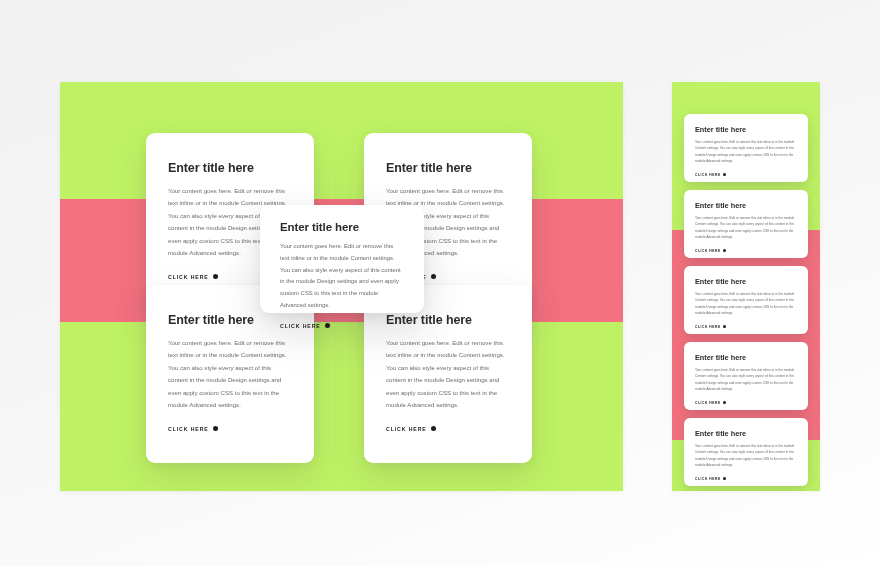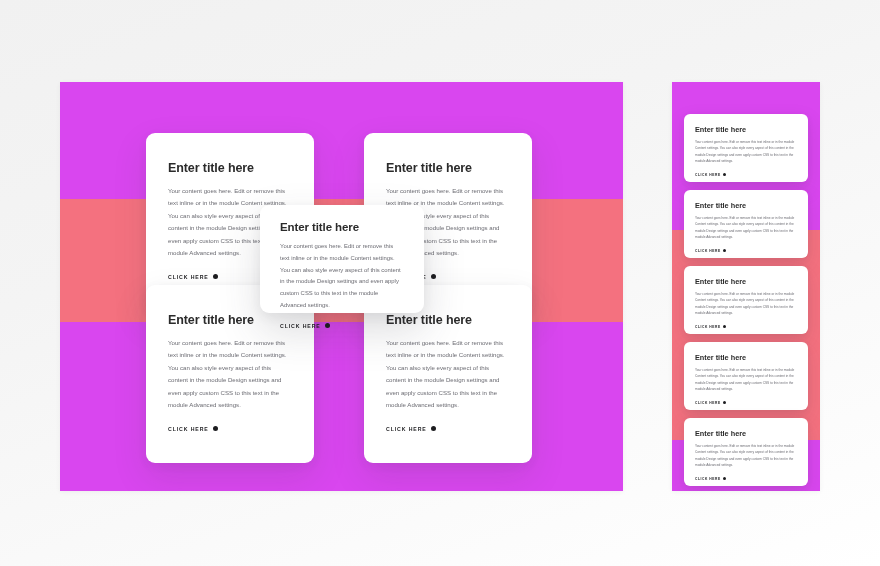--- a/index.html
+++ b/index.html
@@ -11,21 +11,21 @@
   }
 
   body {
     background:linear-gradient(160deg,#f1f1f1 0%,#f4f4f4 35%,#fafafa 70%,#ffffff 100%);
     position:relative;
   }
 
   
   .panel {
     position:absolute;
-    background:#d946ef;
+    background:#bef264;
     overflow:hidden;
   }
   #desktop-panel {
     left:60px; top:82px;
     width:563px; height:409px;
     box-shadow:0 1px 5px rgba(0,0,0,.05);
   }
   #mobile-panel {
     left:672px; top:82px;
     width:148px; height:409px;

